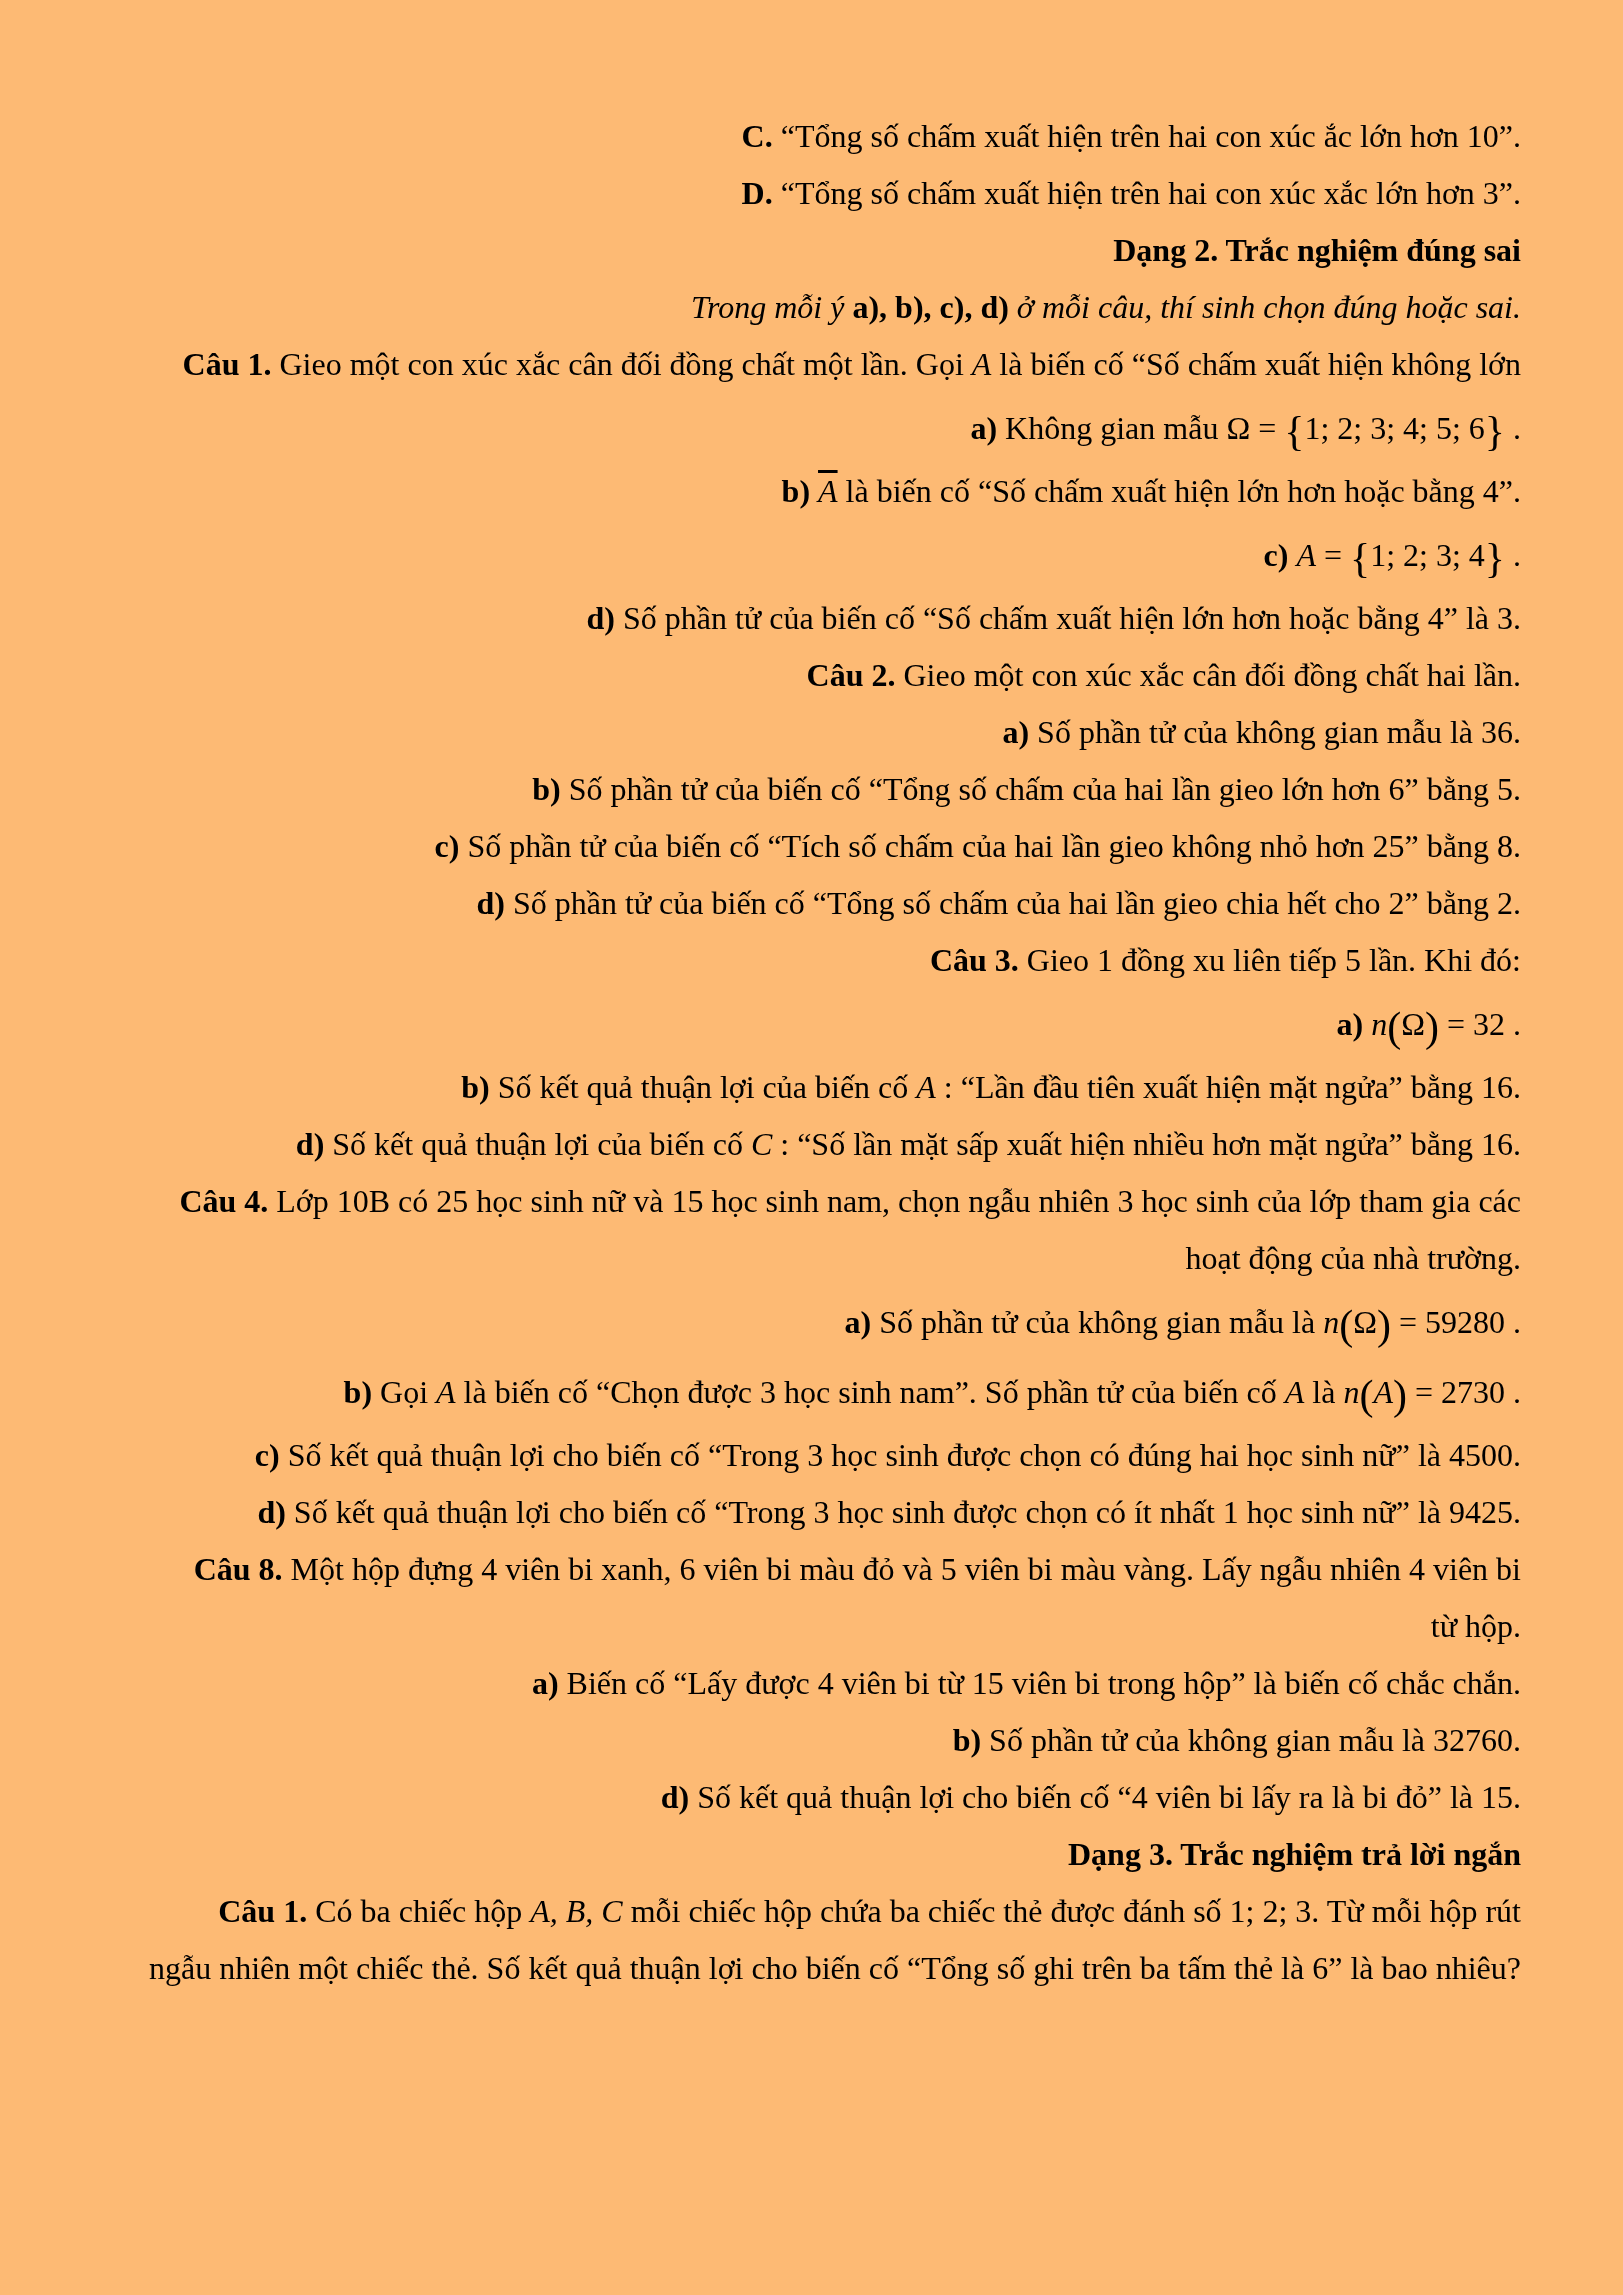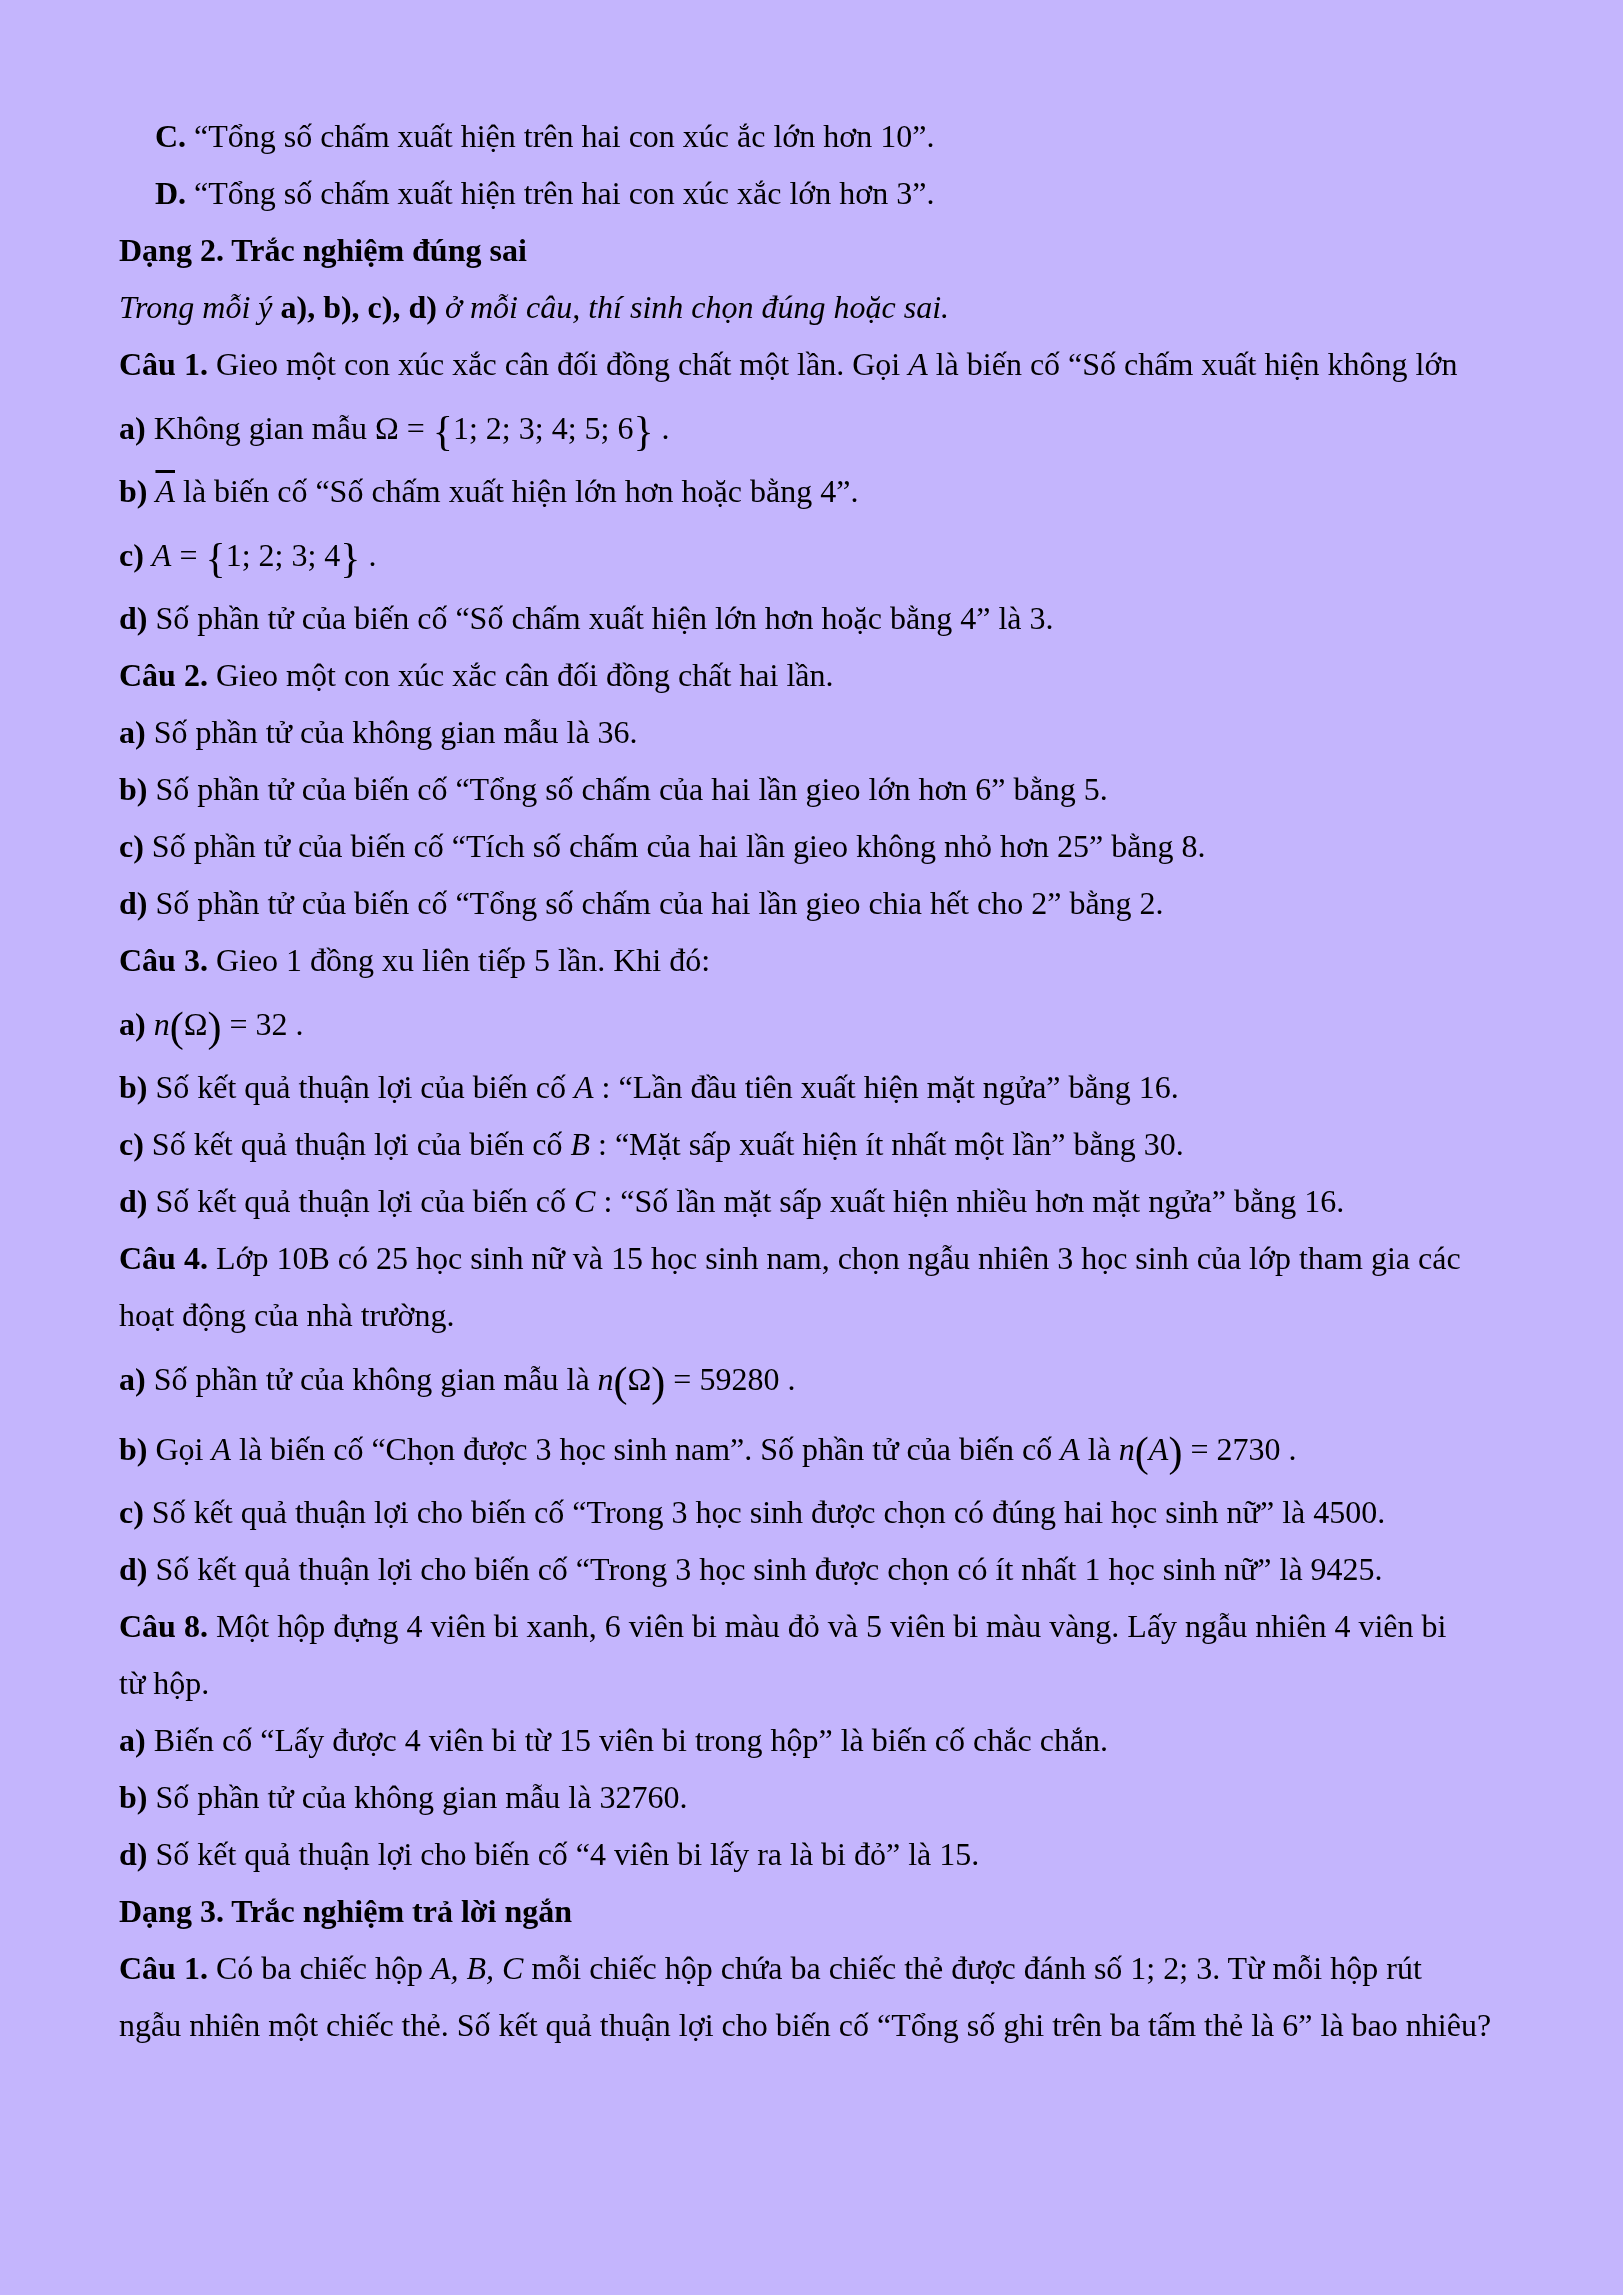--- a/index.html
+++ b/index.html
@@ -11,23 +11,24 @@
   body {
     width: 1623px;
     height: 2295px;
     overflow: hidden;
   }
   .page {
     box-sizing: border-box;
     width: 1623px;
     height: 2295px;
     padding: 108px 102px 0 119px;
-    background: #c4b5fd;
+    background: #fdba74;
     color: #000000;
     font-family: "Liberation Serif", "DejaVu Serif", serif;
+    text-align: right;
   }
   .line {
     margin: 0;
     font-size: 32px;
     line-height: 57px;
     white-space: pre;
     color: #000000;
   }
   .line.indent { padding-left: 36px; }
   .line.eq-line { line-height: 70px; }
@@ -55,21 +56,20 @@
     <p class="line eq-line"><span class="bold">c)</span><span> </span><span class="math">A</span><span> = </span><span class="big">{</span><span>1; 2; 3; 4</span><span class="big">}</span><span> .</span></p>
     <p class="line"><span class="bold">d)</span><span> Số phần tử của biến cố “Số chấm xuất hiện lớn hơn hoặc bằng 4” là 3.</span></p>
     <p class="line"><span class="bold">Câu 2.</span><span> Gieo một con xúc xắc cân đối đồng chất hai lần.</span></p>
     <p class="line"><span class="bold">a)</span><span> Số phần tử của không gian mẫu là 36.</span></p>
     <p class="line"><span class="bold">b)</span><span> Số phần tử của biến cố “Tổng số chấm của hai lần gieo lớn hơn 6” bằng 5.</span></p>
     <p class="line"><span class="bold">c)</span><span> Số phần tử của biến cố “Tích số chấm của hai lần gieo không nhỏ hơn 25” bằng 8.</span></p>
     <p class="line"><span class="bold">d)</span><span> Số phần tử của biến cố “Tổng số chấm của hai lần gieo chia hết cho 2” bằng 2.</span></p>
     <p class="line"><span class="bold">Câu 3.</span><span> Gieo 1 đồng xu liên tiếp 5 lần. Khi đó:</span></p>
     <p class="line eq-line"><span class="bold">a)</span><span> </span><span class="math">n</span><span class="big">(</span><span>Ω</span><span class="big">)</span><span> = 32</span><span> .</span></p>
     <p class="line"><span class="bold">b)</span><span> Số kết quả thuận lợi của biến cố </span><span class="math">A</span><span> : “Lần đầu tiên xuất hiện mặt ngửa” bằng 16.</span></p>
-    <p class="line"><span class="bold">c)</span><span> Số kết quả thuận lợi của biến cố </span><span class="math">B</span><span> : “Mặt sấp xuất hiện ít nhất một lần” bằng 30.</span></p>
     <p class="line"><span class="bold">d)</span><span> Số kết quả thuận lợi của biến cố </span><span class="math">C</span><span> : “Số lần mặt sấp xuất hiện nhiều hơn mặt ngửa” bằng 16.</span></p>
     <p class="line"><span class="bold">Câu 4.</span><span> Lớp 10B có 25 học sinh nữ và 15 học sinh nam, chọn ngẫu nhiên 3 học sinh của lớp tham gia các</span></p>
     <p class="line"><span>hoạt động của nhà trường.</span></p>
     <p class="line eq-line"><span class="bold">a)</span><span> Số phần tử của không gian mẫu là </span><span class="math">n</span><span class="big">(</span><span>Ω</span><span class="big">)</span><span> = 59280</span><span> .</span></p>
     <p class="line eq-line"><span class="bold">b)</span><span> Gọi </span><span class="math">A</span><span> là biến cố “Chọn được 3 học sinh nam”. Số phần tử của biến cố </span><span class="math">A</span><span> là </span><span class="math">n</span><span class="big">(</span><span class="math">A</span><span class="big">)</span><span> = 2730</span><span> .</span></p>
     <p class="line"><span class="bold">c)</span><span> Số kết quả thuận lợi cho biến cố “Trong 3 học sinh được chọn có đúng hai học sinh nữ” là 4500.</span></p>
     <p class="line"><span class="bold">d)</span><span> Số kết quả thuận lợi cho biến cố “Trong 3 học sinh được chọn có ít nhất 1 học sinh nữ” là 9425.</span></p>
     <p class="line"><span class="bold">Câu 8.</span><span> Một hộp đựng 4 viên bi xanh, 6 viên bi màu đỏ và 5 viên bi màu vàng. Lấy ngẫu nhiên 4 viên bi</span></p>
     <p class="line"><span>từ hộp.</span></p>
     <p class="line"><span class="bold">a)</span><span> Biến cố “Lấy được 4 viên bi từ 15 viên bi trong hộp” là biến cố chắc chắn.</span></p>

